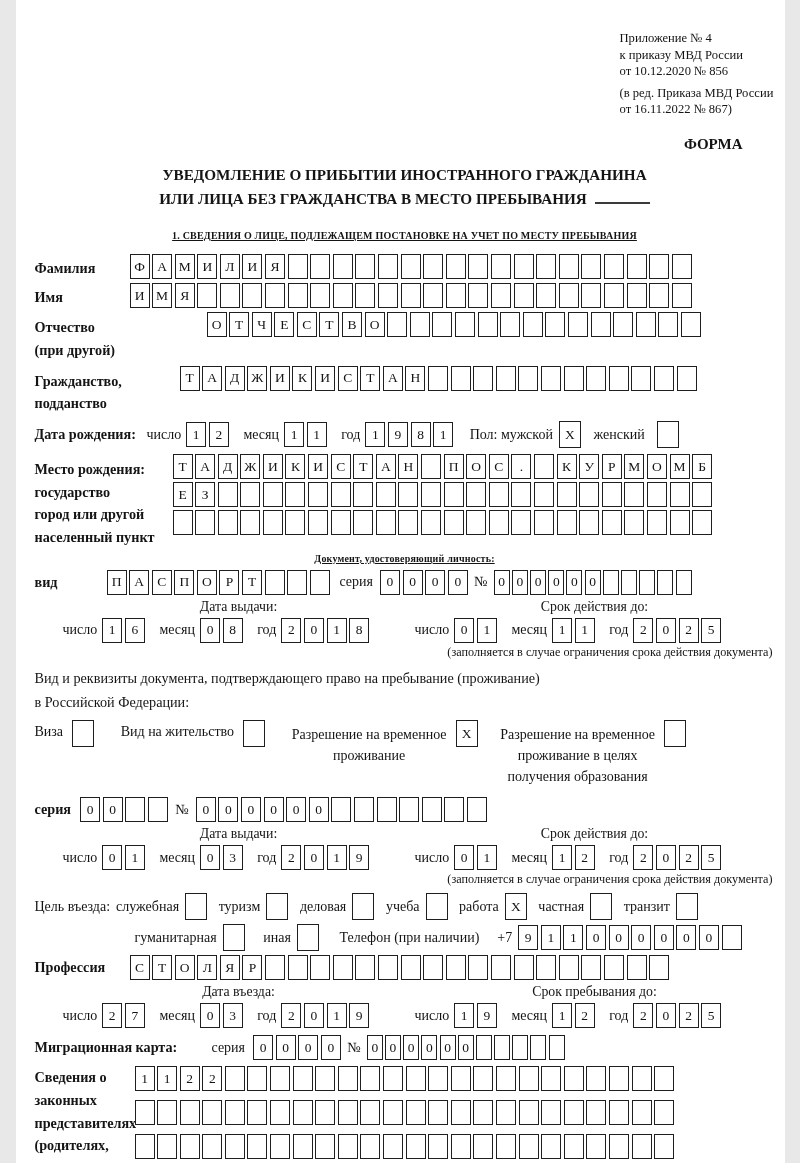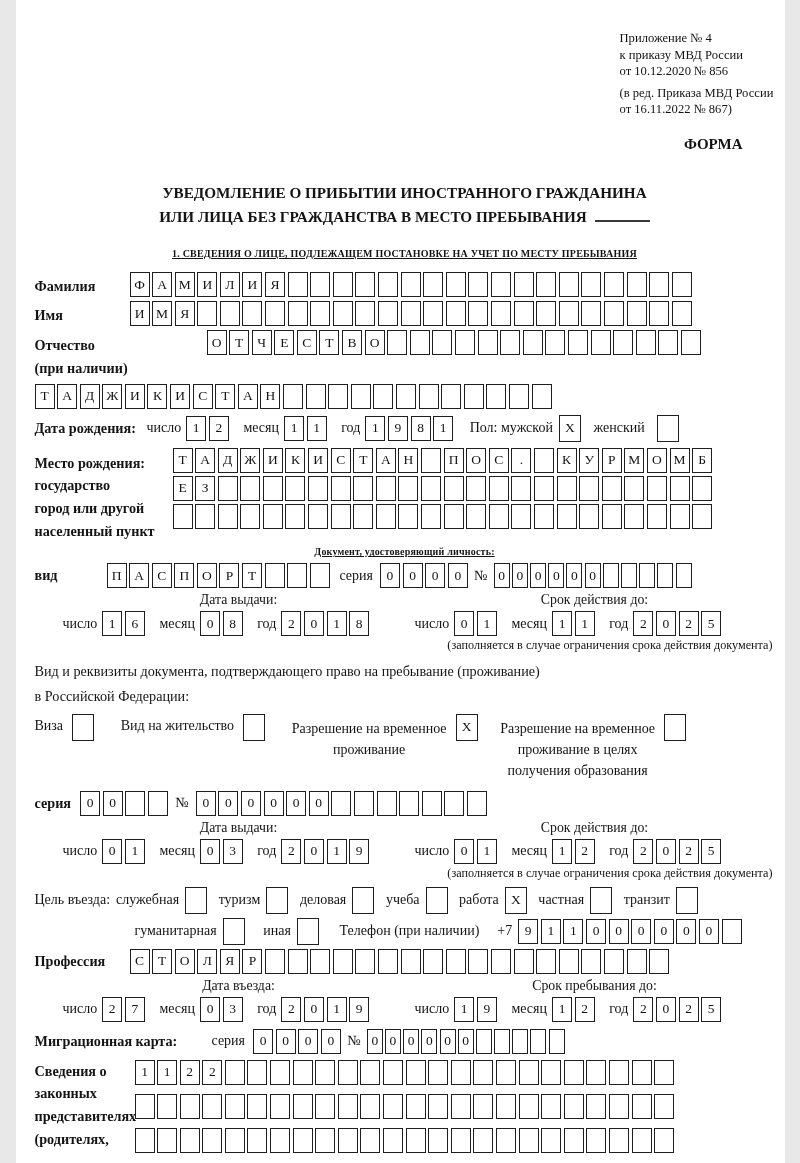--- a/index.html
+++ b/index.html
@@ -5,21 +5,21 @@
   * { box-sizing: border-box; }
   html,body { margin:0; padding:0; background:#e8e8e8; }
   .page {
     width:769px; height:1163px; margin:0 auto; background:#ffffff;
     font-family:"Liberation Serif", serif; color:#141414; font-size:14px;
     padding:30px 10px 8px 19px; overflow:hidden; position:relative;
   }
   .appendix { margin-left:585px; font-size:12.6px; line-height:1.32; }
   .appendix .gap { height:5px; }
   .form-word { text-align:right; padding-right:32px; font-weight:bold; font-size:15px; margin-top:18px; }
-  .title { text-align:center; font-weight:bold; font-size:15.2px; line-height:1.55; margin-top:28px; }
+  .title { text-align:center; font-weight:bold; font-size:15.2px; line-height:1.55; margin-top:10px; }
   .blank { display:inline-block; width:55px; border-bottom:2px solid #3a3a3a; height:14px; margin-left:8px; }
   .sec-head { text-align:center; font-weight:bold; font-size:10px; margin-top:20px; margin-bottom:13px; letter-spacing:0.2px;text-decoration:underline; }
 
   .row { display:flex; align-items:flex-start; margin-bottom:4px; }
   .row.vcenter { align-items:center; }
   .lbl { font-size:14.2px; padding-top:4px; flex:none;font-weight:bold; }
   .lines div { line-height:1.6; }
 
   .boxes { display:inline-flex; flex:none; }
   .box {
@@ -142,21 +142,21 @@
         <span class="box"></span>
         <span class="box"></span>
         <span class="box"></span>
         <span class="box"></span>
       </span>
   </div>
 
   <div class="row">
     <span class="lbl w172 lines">
       <div>Отчество</div>
-      <div>(при наличии)</div>
+      <div>(при другой)</div>
     </span>
     <span class="boxes">
         <span class="box">О</span>
         <span class="box">Т</span>
         <span class="box">Ч</span>
         <span class="box">Е</span>
         <span class="box">С</span>
         <span class="box">Т</span>
         <span class="box">В</span>
         <span class="box">О</span>
@@ -171,20 +171,24 @@
         <span class="box"></span>
         <span class="box"></span>
         <span class="box"></span>
         <span class="box"></span>
         <span class="box"></span>
         <span class="box"></span>
       </span>
   </div>
 
   <div class="row">
+    <span class="lbl w145 lines">
+      <div>Гражданство,</div>
+      <div>подданство</div>
+    </span>
     <span class="boxes">
         <span class="box">Т</span>
         <span class="box">А</span>
         <span class="box">Д</span>
         <span class="box">Ж</span>
         <span class="box">И</span>
         <span class="box">К</span>
         <span class="box">И</span>
         <span class="box">С</span>
         <span class="box">Т</span>

